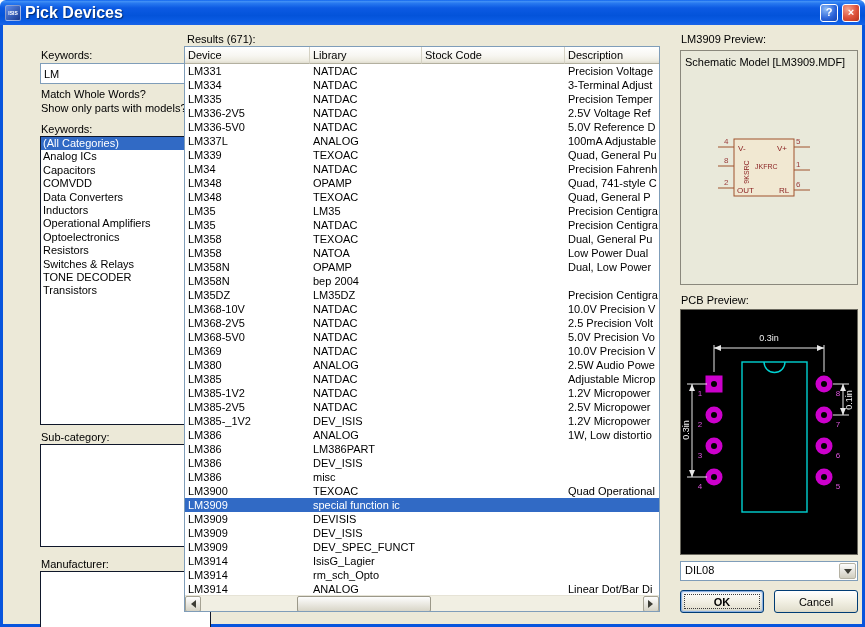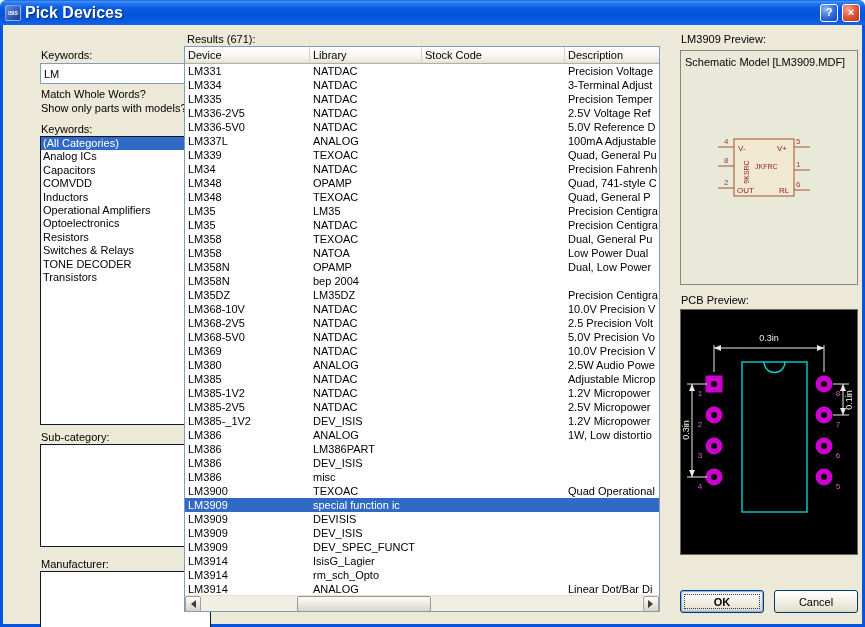--- a/index.html
+++ b/index.html
@@ -155,20 +155,21 @@
         <span class="check-label">Show only parts with models?</span>
         <span class="checkbox"></span>
       </div>
 
       <span class="lbl" style="top:82px">Keywords:</span>
       <div class="listbox" style="top:95px;height:289px">
           <div class="list-item selected">(All Categories)</div>
           <div class="list-item">Analog ICs</div>
           <div class="list-item">Capacitors</div>
           <div class="list-item">COMVDD</div>
+          <div class="list-item">Data Converters</div>
           <div class="list-item">Inductors</div>
           <div class="list-item">Operational Amplifiers</div>
           <div class="list-item">Optoelectronics</div>
           <div class="list-item">Resistors</div>
           <div class="list-item">Switches &amp; Relays</div>
           <div class="list-item">TONE DECODER</div>
           <div class="list-item">Transistors</div>
         </div>
 
       <span class="lbl" style="top:390px">Sub-category:</span>
@@ -526,19 +527,25 @@
             <polygon points="162,105 159,98 165,98"></polygon>
           </g>
           <g fill="#f0f0f0" font-size="9" text-anchor="middle">
             <text x="88" y="31">0.3in</text>
             <text x="8" y="120" transform="rotate(-90 8 120)">0.3in</text>
             <text x="171" y="90" transform="rotate(-90 171 90)">0.1in</text>
           </g>
         </svg>
       </div>
 
+      <div class="combo">
+        <span class="combo-value">DIL08</span>
+        <span class="combo-btn">
+            <span class="tri-d"></span>
+          </span>
+      </div>
 
       <button class="btn btn-ok">OK</button>
       <button class="btn btn-cancel">Cancel</button>
     </div>
 
   </div>
 </div>
 
 </body></html>

